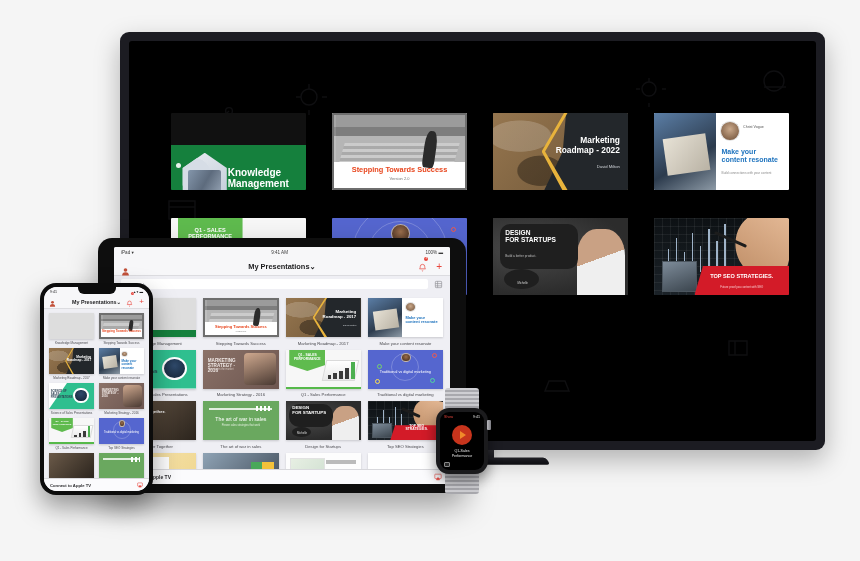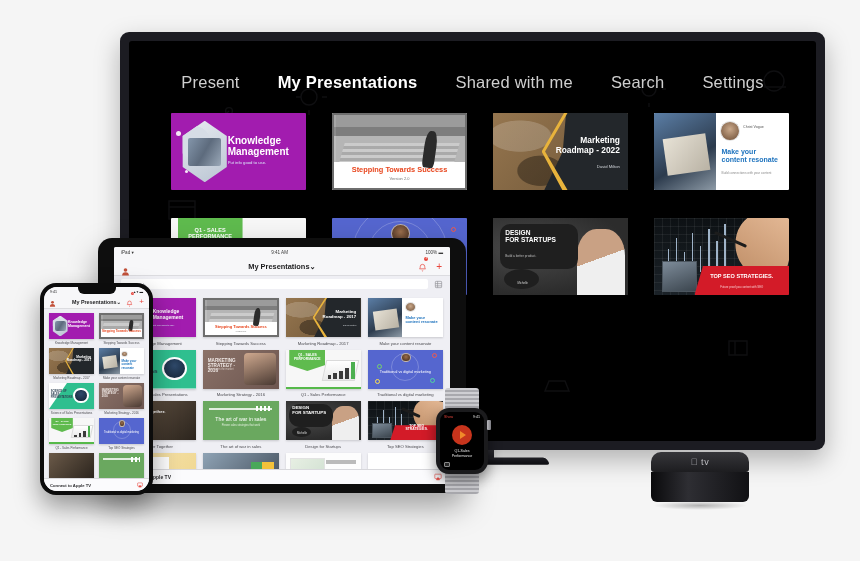--- a/index.html
+++ b/index.html
@@ -43,21 +43,21 @@
   .tv-foot { position: absolute; left: 398px; top: 457px; width: 150px; height: 8px;
     background: linear-gradient(180deg,#1f1f25,#0d0d11); border-radius: 3px;
     transform: perspective(60px) rotateX(28deg); }
 
   
   .slide { width: 100%; height: 100%; position: relative; overflow: hidden;
     font-family: "Liberation Sans", sans-serif; }
   .sl-txt { position: absolute; line-height: 1.12; }
 
   
-  .s-km { background: #a21caf; }
+  .s-km { background: #15803d; margin-top: 32px; }
   .s-km .hex { position: absolute; left: 6%; top: 10%; width: 38%; height: 80%;
     background:
       radial-gradient(circle at 30% 35%, #d6dde6 0 30%, transparent 31%),
       linear-gradient(150deg,#e9edf2,#b9c4d2);
     clip-path: polygon(50% 0%, 93% 25%, 93% 75%, 50% 100%, 7% 75%, 7% 25%); }
   .s-km .hex:after { content:""; position:absolute; left:18%; top:28%; width:64%; height:46%;
     background: linear-gradient(120deg,#8496ab,#5d6b7d,#9aa8b8); border-radius:2px; }
   .s-km .dot { position:absolute; background:#fff; border-radius:50%; opacity:.9; }
   .s-km .t1 { right: 6%; top: 28%; width: 52%; color:#fff; font-size: 10px; font-weight: bold; }
   .s-km .t2 { right: 6%; top: 62%; width: 52%; color:#dbe8fa; font-size: 4.2px; }
@@ -324,27 +324,20 @@
             <path d="M635 46h22"></path>
           <path d="M600 300h18v14h-18z"></path>
             <path d="M606 300v14"></path>
           <circle cx="70" cy="300" r="9"></circle>
             <path d="M70 291v18M61 300h18"></path>
           <path d="M420 340h16l4 10h-24z"></path>
           <circle cx="330" cy="360" r="6"></circle>
         </g>
       </svg>
 
-      <div class="tv-nav">
-        <span>Present</span>
-        <span class="active">My Presentations</span>
-        <span>Shared with me</span>
-        <span>Search</span>
-        <span>Settings</span>
-      </div>
 
       <div class="tv-grid">
 
         <div class="tv-card">
           <div class="slide s-km">
             <div class="hex"></div>
             <div class="dot" style="left:4%;top:24%;width:5px;height:5px"></div>
             <div class="dot" style="left:10%;top:74%;width:3px;height:3px"></div>
             <div class="sl-txt t1"><span>Knowledge</span><br><span>Management</span></div>
             <div class="sl-txt t2">Put info good to use.</div>
@@ -859,21 +852,14 @@
           </div>
         <div class="watch-title">
           <span>Q1-Sales</span><br><span>Performance</span>
         </div>
         <div class="watch-badge"></div>
       </div>
     </div>
     <div class="watch-crown"></div>
   </div>
 
-  <div class="atv">
-    <div class="atv-top">
-      <span class="atv-logo"> tv</span>
-    </div>
-    <div class="atv-body"></div>
-    <div class="atv-shadow"></div>
-  </div>
 
 </div>
 
 </body></html>

